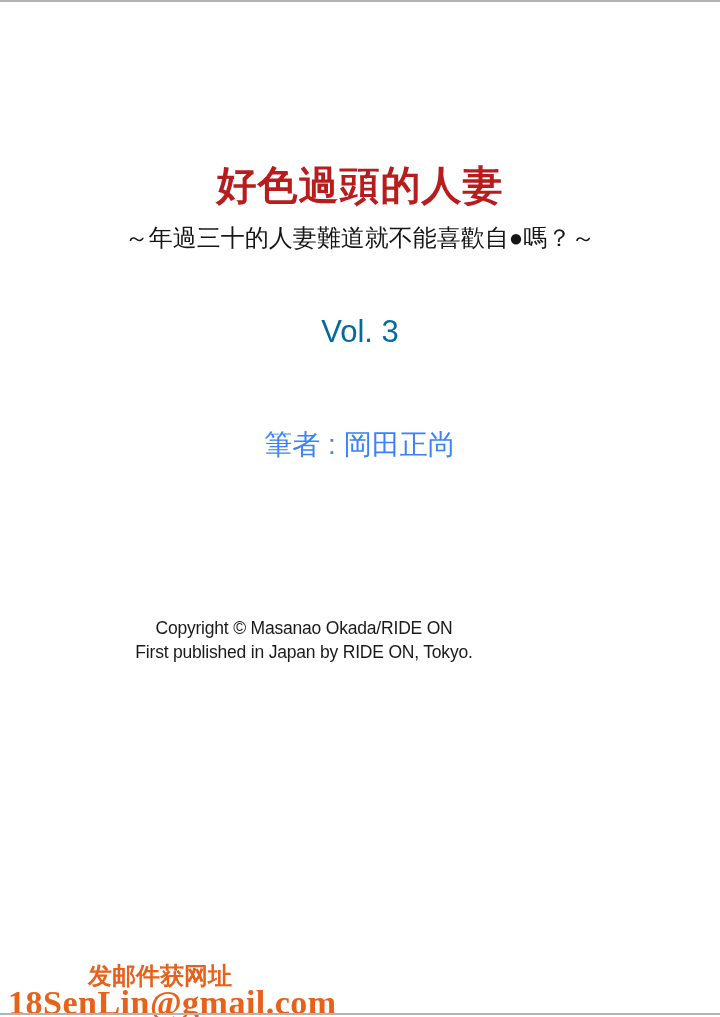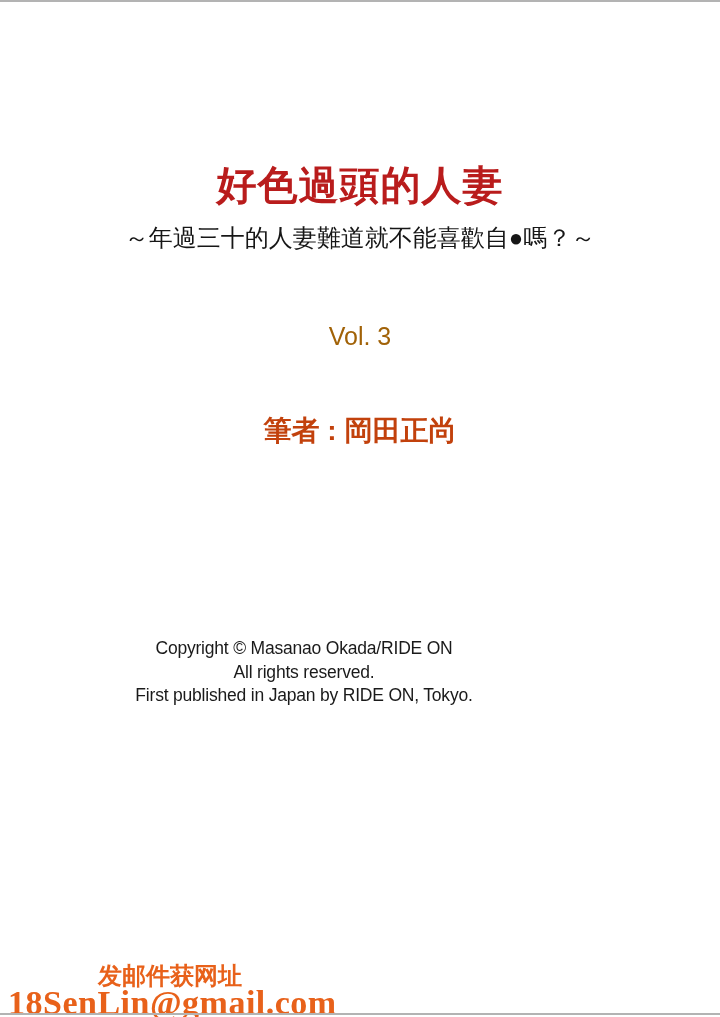--- a/index.html
+++ b/index.html
@@ -39,52 +39,51 @@
     letter-spacing: 1px;
     color: #b91c1c;
   }
   .page-subtitle {
     top: 222px;
     font-size: 24px;
     font-weight: 500;
     color: #161616;
   }
   .volume-label {
-    top: 322px;
-    font-size: 25px;
+    top: 314px;
+    font-size: 31px;
     font-weight: 400;
-    color: #a16207;
+    color: #0369a1;
   }
   .author-line {
-    top: 412px;
+    top: 426px;
     font-size: 28px;
-    font-weight: 700;
-    color: #c2410c;
+    font-weight: 400;
+    color: #3b82f6;
   }
   .copyright-block {
     position: absolute;
     left: 0;
-    top: 637px;
+    top: 617px;
     width: 608px;
     text-align: center;
     font-size: 17.5px;
     line-height: 23.5px;
     color: #1a1a1a;
     letter-spacing: -0.2px;
   }
   .contact-note {
     position: absolute;
     left: 88px;
     top: 960px;
     font-family: "Liberation Serif", serif;
     font-weight: 700;
     font-size: 24px;
     color: #e8611a;
     white-space: nowrap;
-    margin-left: 10px;
   }
   .contact-email {
     position: absolute;
     left: 8px;
     top: 984px;
     font-family: "Liberation Serif", serif;
     font-weight: 700;
     font-size: 34px;
     letter-spacing: 0.5px;
     color: #e8611a;
@@ -99,21 +98,20 @@
 <div class="centered-line page-title">好色過頭的人妻</div>
 
 <div class="centered-line page-subtitle">～年過三十的人妻難道就不能喜歡自●嗎？～</div>
 
 <div class="centered-line volume-label">Vol. 3</div>
 
 <div class="centered-line author-line">筆者 : 岡田正尚</div>
 
 <div class="copyright-block">
   <div>Copyright © Masanao Okada/RIDE ON</div>
-  <div>All rights reserved.</div>
   <div>First published in Japan by RIDE ON, Tokyo.</div>
 </div>
 
 <div class="contact-note">发邮件获网址</div>
 
 <div class="contact-email">18SenLin@gmail.com</div>
 
 <div class="scan-edge bottom"></div>
 
 </body></html>

